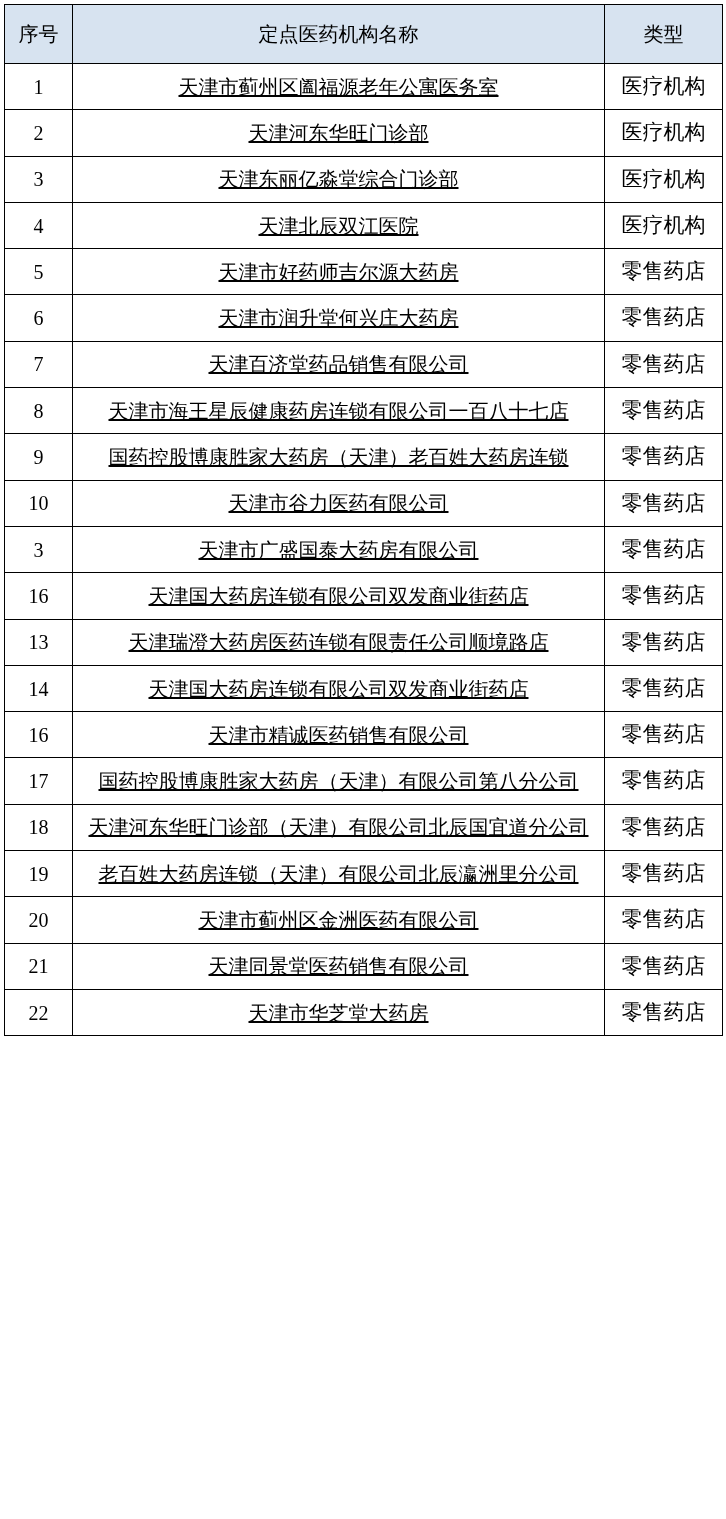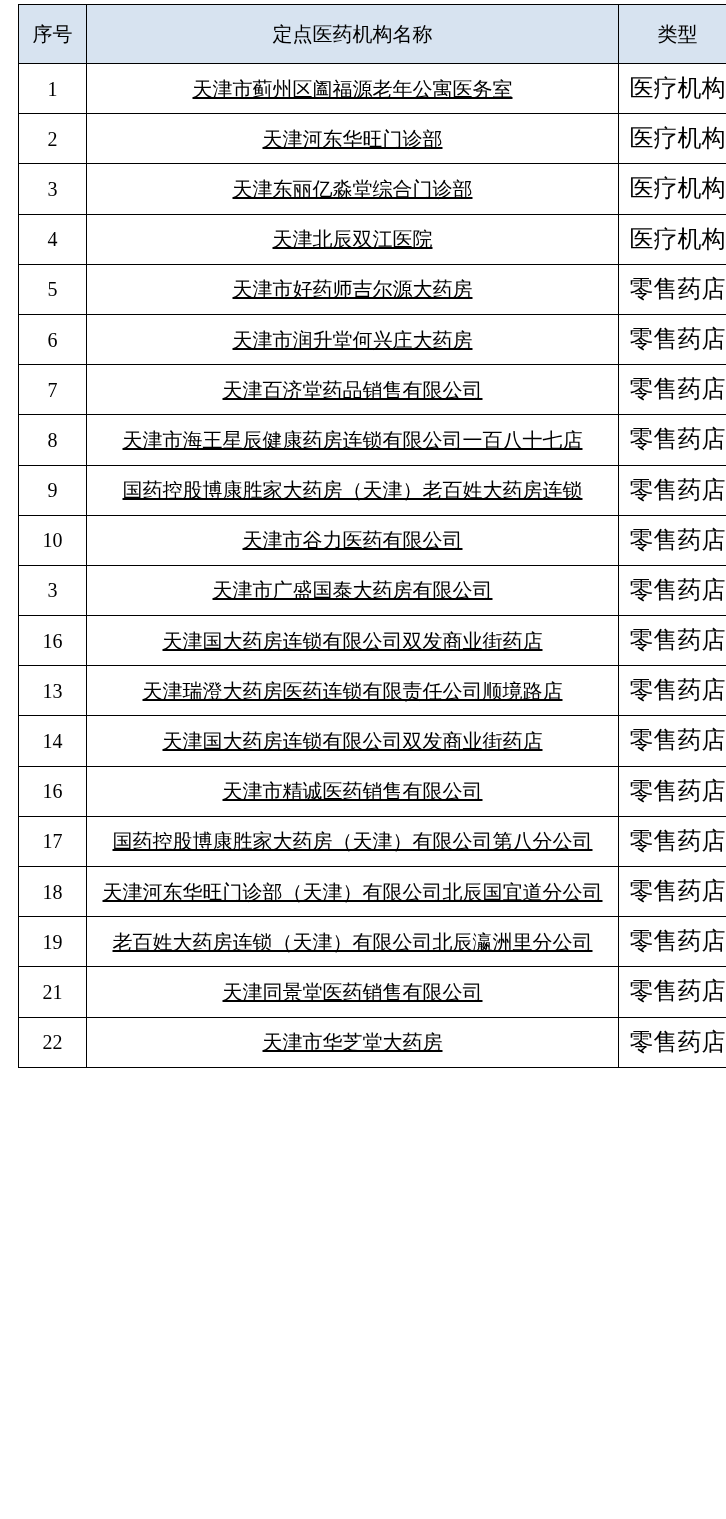--- a/index.html
+++ b/index.html
@@ -8,21 +8,21 @@
     background: #ffffff;
   }
   body {
     width: 726px;
     font-family: "Liberation Serif", "DejaVu Serif", serif;
     color: #000000;
   }
   .sheet {
     width: 726px;
     box-sizing: border-box;
-    padding: 4px 4px 6px 18px;
+    padding: 4px 4px 6px 4px;
   }
   table.inst-table {
     border-collapse: collapse;
     table-layout: fixed;
     width: 718px;
     margin: 0;
   }
   table.inst-table col.c-idx { width: 68px; }
   table.inst-table col.c-name { width: 532px; }
   table.inst-table col.c-type { width: 118px; }
@@ -46,21 +46,21 @@
   table.inst-table tbody td.idx {
     font-size: 20px;
   }
   table.inst-table tbody td.name {
     font-size: 20px;
     padding-left: 8px;
     padding-right: 8px;
     text-decoration: underline;
   }
   table.inst-table tbody td.type {
-    font-size: 24px;
+    font-size: 21px;
     white-space: nowrap;
   }
 </style>
 </head>
 <body>
 
 <div class="sheet">
   <table class="inst-table">
     <colgroup>
       <col class="c-idx">
@@ -159,20 +159,25 @@
           <td class="idx">18</td>
           <td class="name">天津河东华旺门诊部（天津）有限公司北辰国宜道分公司</td>
           <td class="type">零售药店</td>
         </tr>
         <tr>
           <td class="idx">19</td>
           <td class="name">老百姓大药房连锁（天津）有限公司北辰瀛洲里分公司</td>
           <td class="type">零售药店</td>
         </tr>
         <tr>
+          <td class="idx">20</td>
+          <td class="name">天津市蓟州区金洲医药有限公司</td>
+          <td class="type">零售药店</td>
+        </tr>
+        <tr>
           <td class="idx">21</td>
           <td class="name">天津同景堂医药销售有限公司</td>
           <td class="type">零售药店</td>
         </tr>
         <tr>
           <td class="idx">22</td>
           <td class="name">天津市华芝堂大药房</td>
           <td class="type">零售药店</td>
         </tr>
       </tbody>

